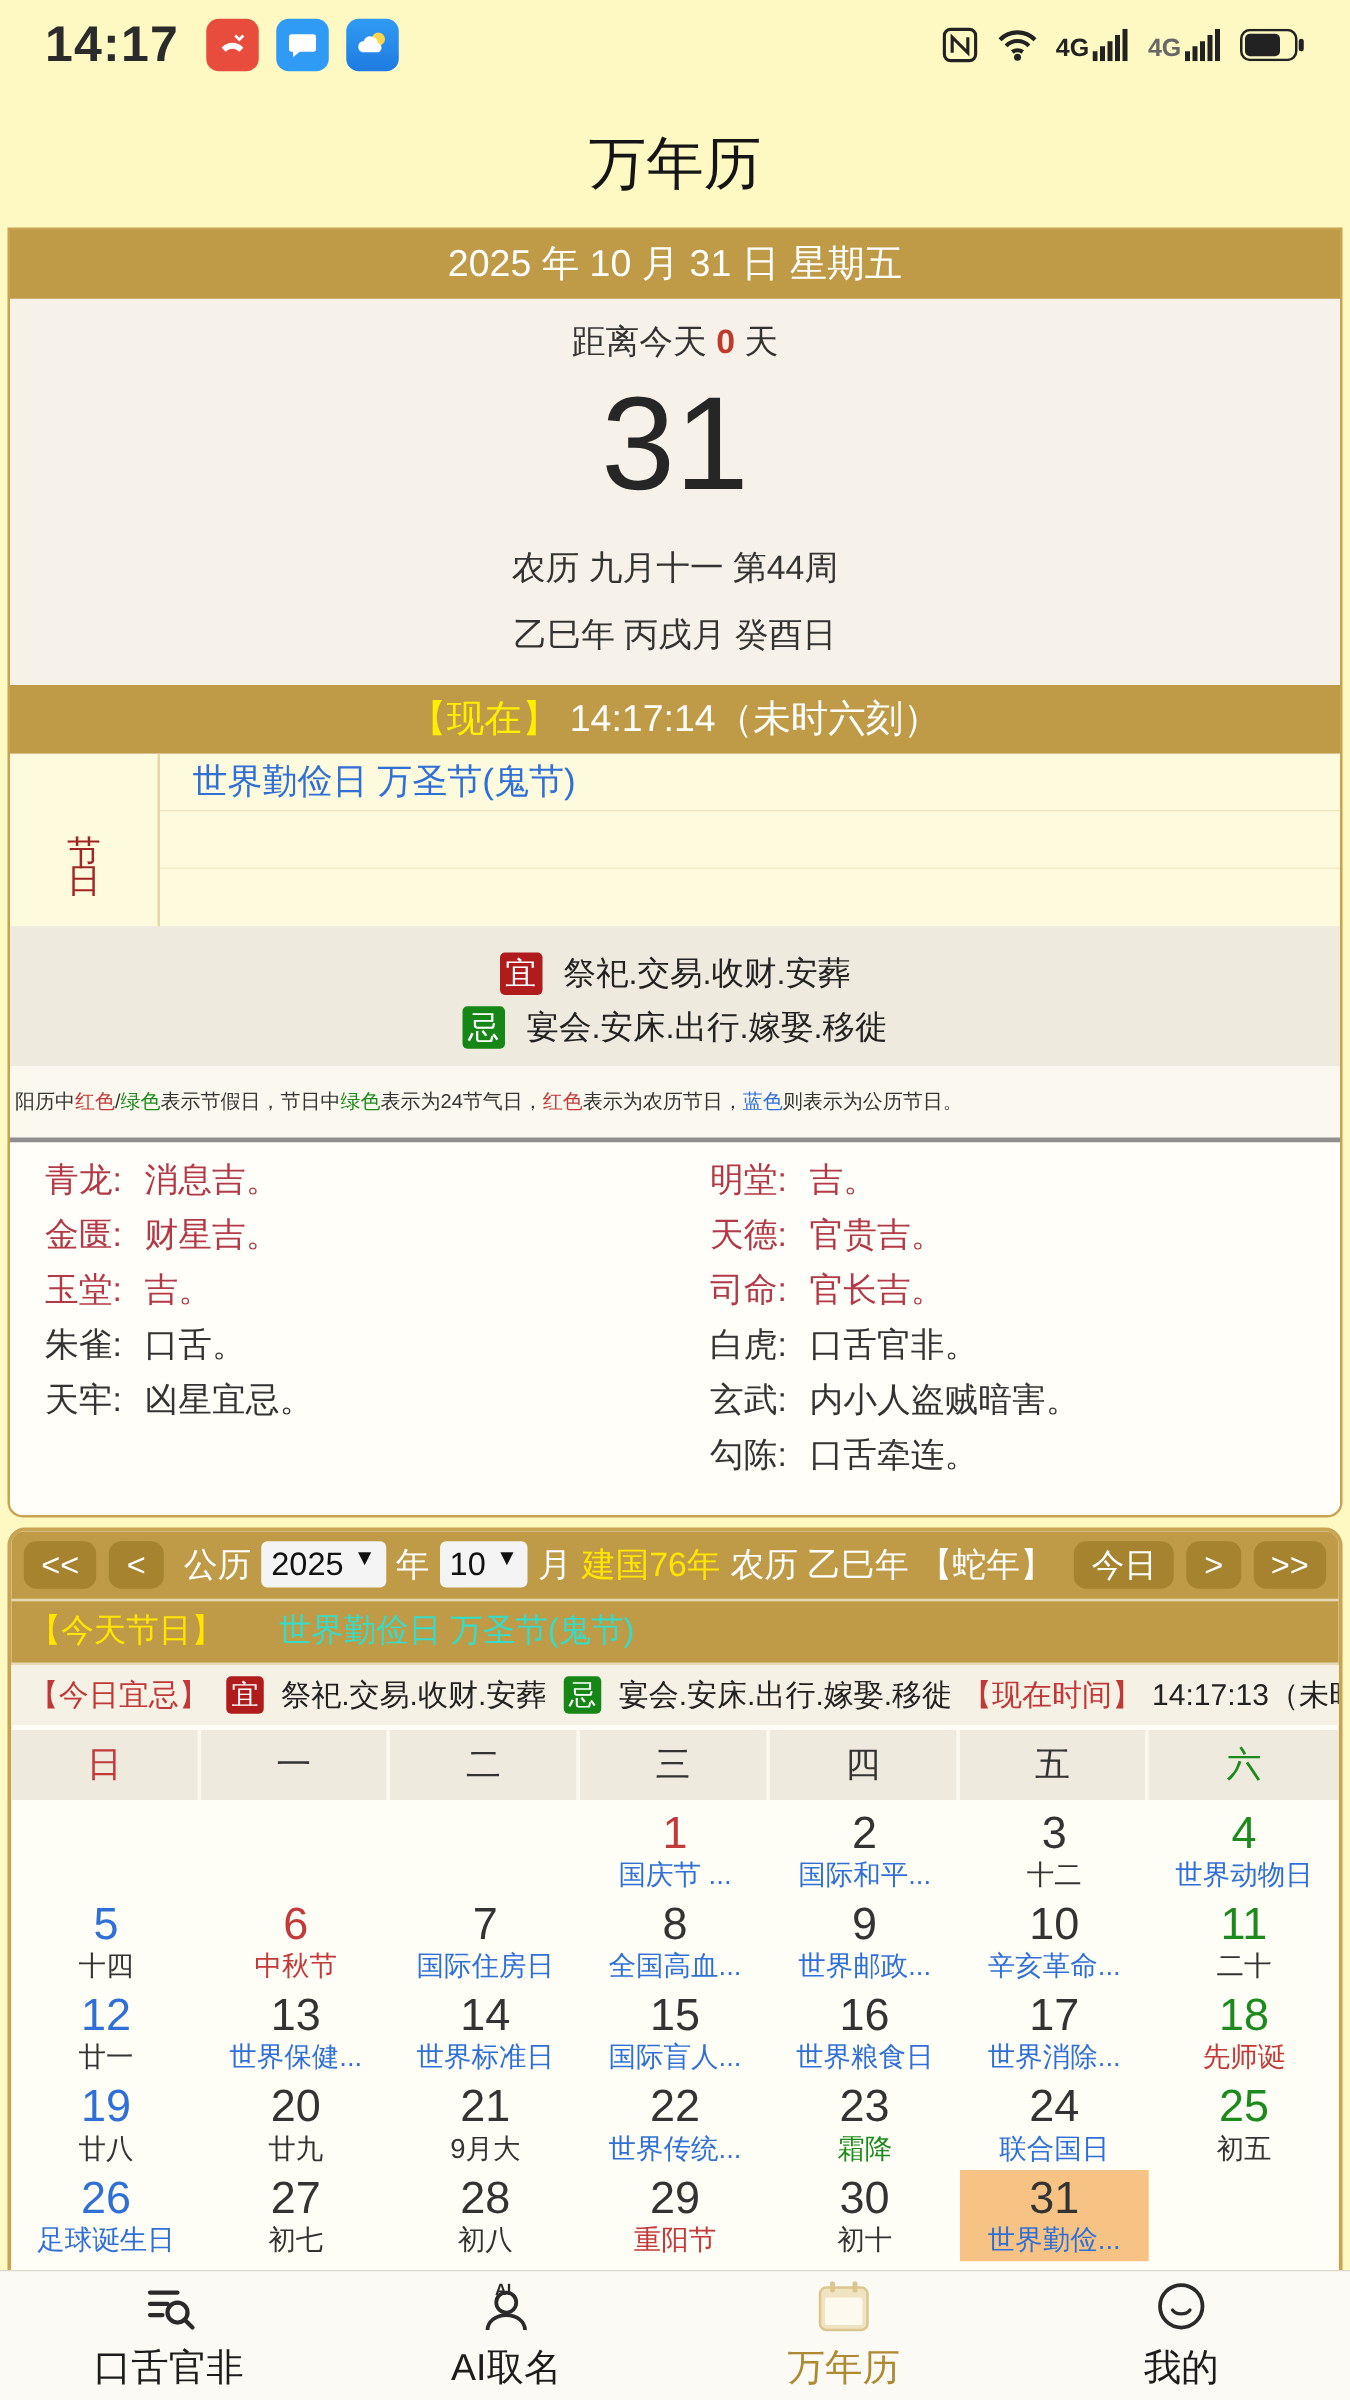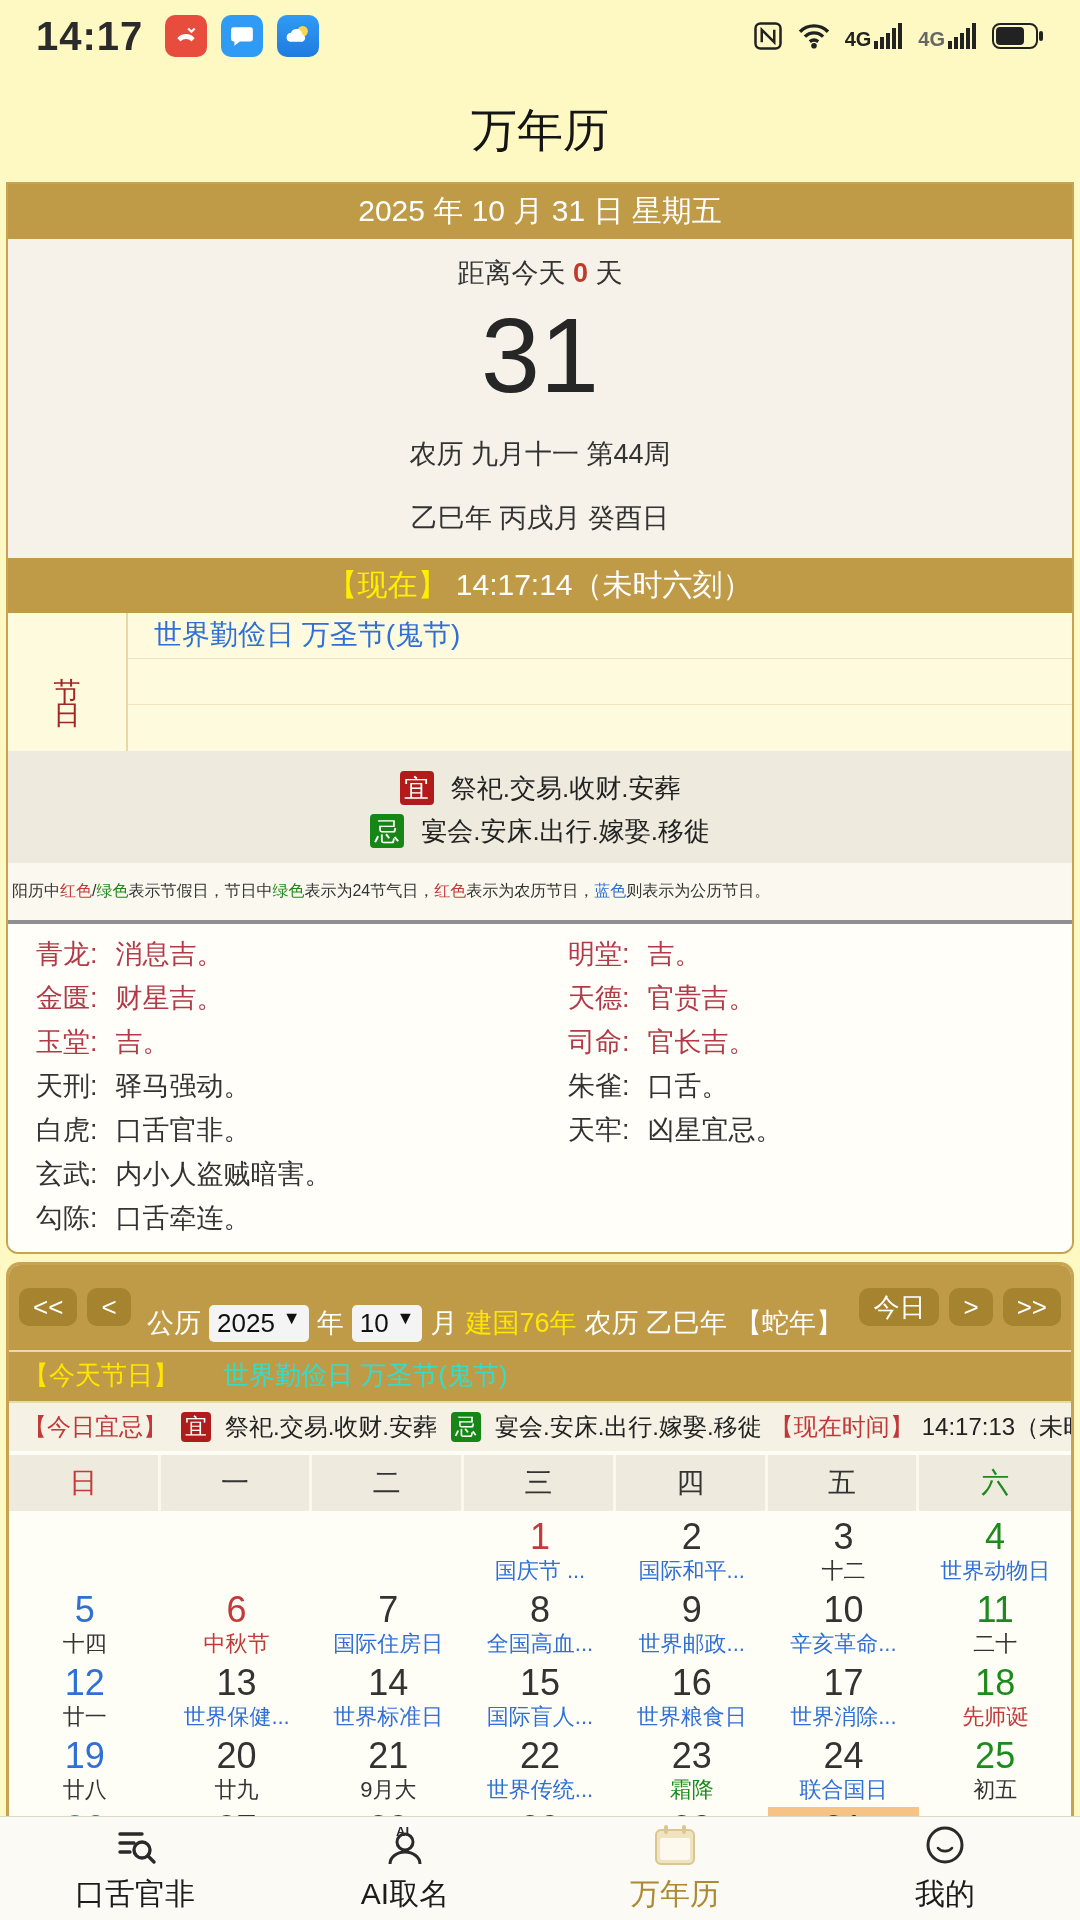--- a/index.html
+++ b/index.html
@@ -14,21 +14,21 @@
   
   .app-title{text-align:center;font-size:46px;font-weight:500;color:#151515;margin-top:28px;margin-bottom:20px;}
   
   .today-card{margin:0 6px;border:2px solid #c8a351;border-radius:0 0 12px 12px;background:#f6f2e9;overflow:hidden;}
   .gold-bar{background:#bf9b48;color:#ffffff;text-align:center;font-size:30px;padding:7px 0;}
   .gold-bar .yellow{color:#ffee00;}
   .distance{ text-align:center;font-size:27px;color:#333;padding-top:16px;}
   .distance .red{color:#c0392b;font-weight:600;}
   .big-day{text-align:center;font-size:106px;color:#262626;line-height:1.1;margin-top:6px;}
   .lunar-line,.ganzhi-line{text-align:center;font-size:27px;color:#333;margin-top:22px;}
-  .ganzhi-line{margin-top:28px;padding-bottom:22px;}
+  .ganzhi-line{margin-top:18px;padding-bottom:22px;}
   .now-bar{margin-top:0;}
   .festival-sec{display:flex;background:#fdfade;}
   .festival-label{width:120px;display:flex;align-items:center;justify-content:center;border-right:2px solid #e6d8a8;color:#a22525;font-size:27px;writing-mode:vertical-rl;text-orientation:upright;letter-spacing:26px;padding:18px 0;}
   .festival-rows{flex:1;display:flex;flex-direction:column;}
   .frow{height:46px;border-bottom:1px solid #efe5bd;display:flex;align-items:center;padding-left:26px;font-size:28px;}
   .frow:last-child{border-bottom:none;}
   .yiji-sec{background:#eeeade;padding:12px 0 14px;text-align:center;font-size:26px;color:#222;}
   .yiji-line{margin-top:8px;}
   .badge{display:inline-block;min-width:34px;height:34px;line-height:34px;color:#fff;font-size:25px;border-radius:4px;margin-right:10px;text-align:center;padding:0 3px;}
   .badge.rb{background:#b01c1c;}
@@ -36,21 +36,21 @@
   .legend{background:#fbf9ef;text-align:left;font-size:16px;color:#222;padding:18px 4px;}
   .dark-divider{height:4px;background:#8f8f8f;}
   .deities{background:#fffef9;display:grid;grid-template-columns:1fr 1fr;padding:8px 0 12px;}
   .deity{font-size:27px;line-height:30px;padding:7px 0 7px 28px;color:#333;}
   .deity.good{color:#b23a48;}
   .deity .sep{display:inline-block;width:18px;}
   
   .cal-panel{margin:8px 6px 0;border:3px solid #c8a351;border-radius:14px;background:#fffef6;overflow:hidden;}
   .cal-nav{background:#bf9b48;display:flex;align-items:center;padding:8px 10px;gap:10px;color:#fff;font-size:27px;border-bottom:2px solid #e7d9b3;}
   .nav-btn{background:#a6832e;color:#fff;border-radius:10px;padding:6px 14px;font-size:26px;line-height:1;border:none;}
-  .nav-center{flex:1;display:flex;align-items:center;justify-content:center;gap:8px;white-space:nowrap;margin-top:32px;}
+  .nav-center{flex:1;display:flex;align-items:center;justify-content:center;gap:8px;white-space:nowrap;}
   .sel{background:#f4f4f4;color:#111;border-radius:5px;padding:3px 8px;font-size:26px;display:inline-flex;align-items:flex-start;gap:8px;}
   .sel .car{font-size:18px;}
   .era{color:#ffe500;}
   .cal-today-festival{background:#bf9b48;display:flex;align-items:center;padding:6px 14px 8px;font-size:26px;border-bottom:2px solid #e7d9b3;}
   .ctf-label{color:#ffe500;}
   .ctf-val{color:#35dcc8;margin-left:44px;}
   .cal-yiji{background:#f6f1e5;display:flex;align-items:center;padding:8px 14px;font-size:24px;color:#222;gap:8px;white-space:nowrap;}
   .cal-yiji .rlab{color:#c03838;}
   .cal-yiji .badge{min-width:30px;height:30px;line-height:30px;font-size:22px;margin:0 6px;}
   .cal-yiji .now-time-lab{margin-left:auto;color:#c03838;}
@@ -173,21 +173,20 @@
     </div>
     <div class="legend" id="legend"><span class="c-k">阳历中</span><span class="c-r">红色</span><span class="c-k">/</span><span class="c-g">绿色</span><span class="c-k">表示节假日，节日中</span><span class="c-g">绿色</span><span class="c-k">表示为24节气日，</span><span class="c-r">红色</span><span class="c-k">表示为农历节日，</span><span class="c-b">蓝色</span><span class="c-k">则表示为公历节日。</span></div>
     <div class="dark-divider"></div>
     <div class="deities" id="deities">
         <div class="deity good"><span>青龙:</span><span class="sep"></span><span>消息吉。</span></div>
         <div class="deity good"><span>明堂:</span><span class="sep"></span><span>吉。</span></div>
         <div class="deity good"><span>金匮:</span><span class="sep"></span><span>财星吉。</span></div>
         <div class="deity good"><span>天德:</span><span class="sep"></span><span>官贵吉。</span></div>
         <div class="deity good"><span>玉堂:</span><span class="sep"></span><span>吉。</span></div>
         <div class="deity good"><span>司命:</span><span class="sep"></span><span>官长吉。</span></div>
-        <div class="deity"><span>天刑:</span><span class="sep"></span><span>驿马强动。</span></div>
         <div class="deity"><span>朱雀:</span><span class="sep"></span><span>口舌。</span></div>
         <div class="deity"><span>白虎:</span><span class="sep"></span><span>口舌官非。</span></div>
         <div class="deity"><span>天牢:</span><span class="sep"></span><span>凶星宜忌。</span></div>
         <div class="deity"><span>玄武:</span><span class="sep"></span><span>内小人盗贼暗害。</span></div>
         <div class="deity"></div>
         <div class="deity"><span>勾陈:</span><span class="sep"></span><span>口舌牵连。</span></div>
         <div class="deity"></div>
       </div>
   </section>
 

